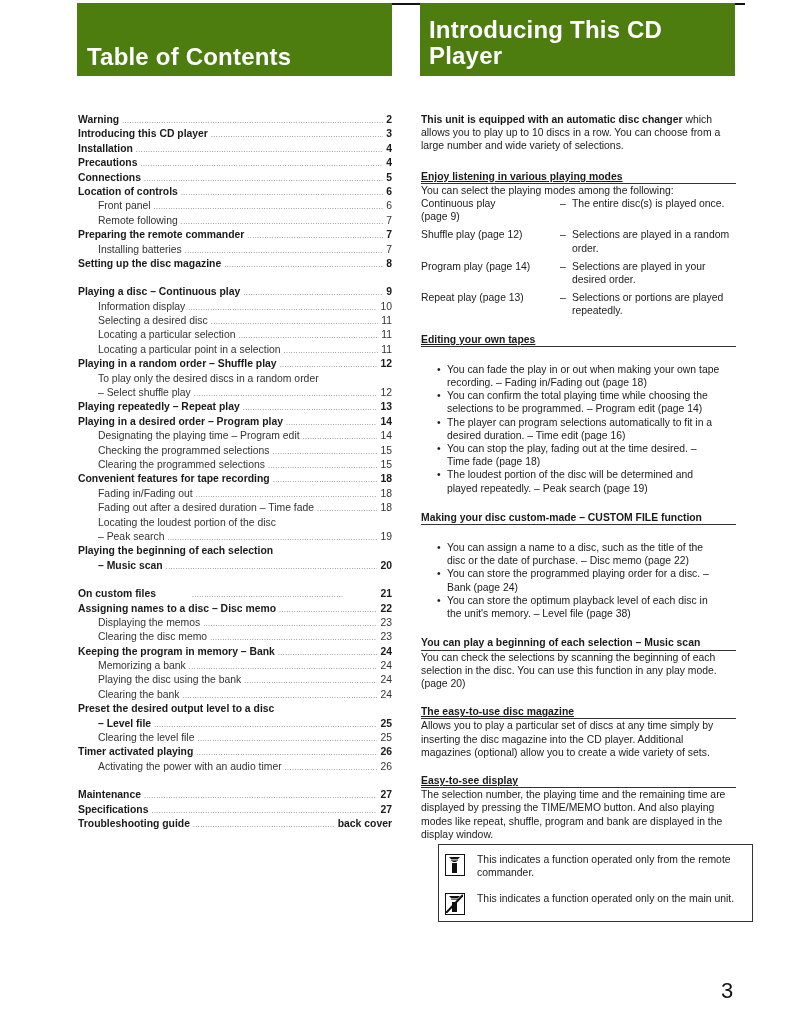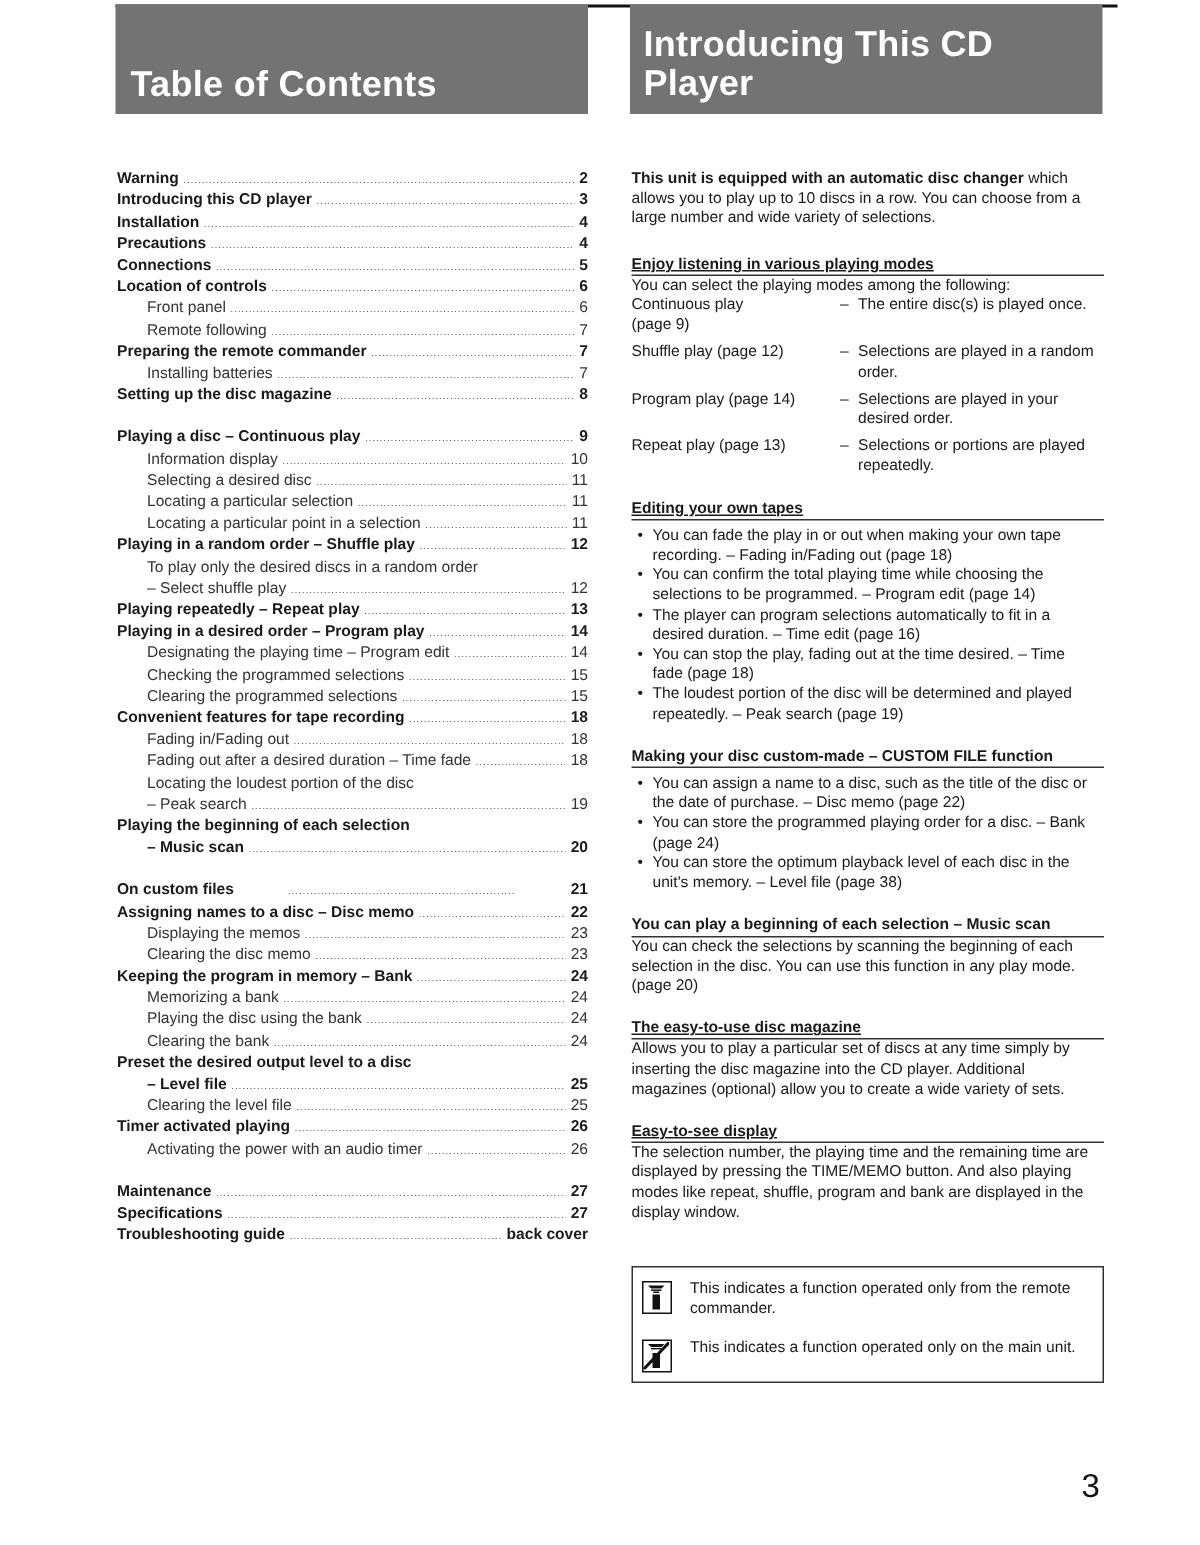--- a/index.html
+++ b/index.html
@@ -1,19 +1,19 @@
 <!DOCTYPE html>
 <html><head>
 <meta charset="utf-8">
 <style>
   html, body { margin:0; padding:0; background:#ffffff; }
   body { width:800px; height:1030px; position:relative; overflow:hidden;
          font-family:"Liberation Sans", sans-serif; color:#1a1a1a; }
   .top-rule { position:absolute; left:77px; top:3px; width:668px; height:2px; background:#111; }
-  .banner { position:absolute; top:3px; height:73px; background:#737373; color:#fff;
+  .banner { position:absolute; top:3px; height:73px; background:#4d7c0f; color:#fff;
             font-family:"Liberation Sans", sans-serif; font-weight:bold; box-sizing:border-box; }
   .banner.left { left:77px; width:315px; padding:0 0 5px 10px; display:flex; align-items:flex-end; font-size:24px; }
   .banner.right { left:420px; width:315px; padding:14px 10px 0 9px; font-size:24px; line-height:26px; }
   .banner .title { letter-spacing:0.2px; }
 
   
   .toc { position:absolute; left:78px; top:113px; width:314px; font-size:10.4px; }
   .toc-row { display:flex; align-items:baseline; height:14.4px; line-height:14.4px; white-space:nowrap; }
   .toc-row .label { flex:0 0 auto; }
   .toc-row .dots { flex:1 1 auto; overflow:hidden; margin:0 3px; color:#555; font-size:7px; letter-spacing:0.5px; }
@@ -26,25 +26,25 @@
 
   
   .right-col { position:absolute; left:421px; top:113px; width:315px; font-size:10.4px; line-height:13.2px; }
   .intro-bold { font-weight:bold; }
   .section { margin-top:13px; }
   .sec-head { font-weight:bold; border-bottom:1.5px solid #333; padding-bottom:0; text-decoration:underline; text-decoration-thickness:1px; }
   .modes { display:grid; grid-template-columns:139px 1fr; row-gap:0; }
   .modes .desc-inner { display:flex; }
   .modes .dash { width:12px; flex:0 0 12px; text-align:left; }
   .mode-gap { height:5px; grid-column:1 / span 2; }
-  ul.bullets { list-style:none; margin:4px; padding:0; }
+  ul.bullets { list-style:none; margin:16px; padding:0; }
   ul.bullets li { position:relative; padding-left:10px; }
   ul.bullets li::before { content:"•"; position:absolute; left:0; top:0; }
 
-  .legend-box { position:absolute; left:421px; top:844px; width:315px; height:78px; border:1.3px solid #333; box-sizing:border-box; font-size:10.4px; line-height:13.2px; }
+  .legend-box { position:absolute; left:438px; top:844px; width:315px; height:78px; border:1.3px solid #333; box-sizing:border-box; font-size:10.4px; line-height:13.2px; }
   .legend-item { position:absolute; left:6px; display:flex; align-items:flex-start; }
   .legend-item .icon { width:20px; height:22px; border:1.5px solid #111; box-sizing:border-box; position:relative; margin-right:12px; margin-top:1px; flex:0 0 20px; background:#fff; }
   .legend-item .txt { width:270px; }
   .page-number { position:absolute; left:721px; top:978px; font-size:22px; color:#111; }
 </style>
 </head>
 <body>
 
 <div class="top-rule"></div>
 

